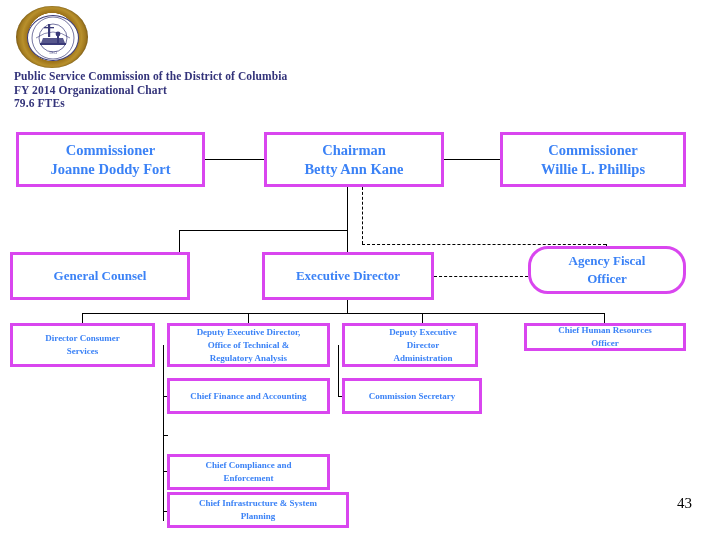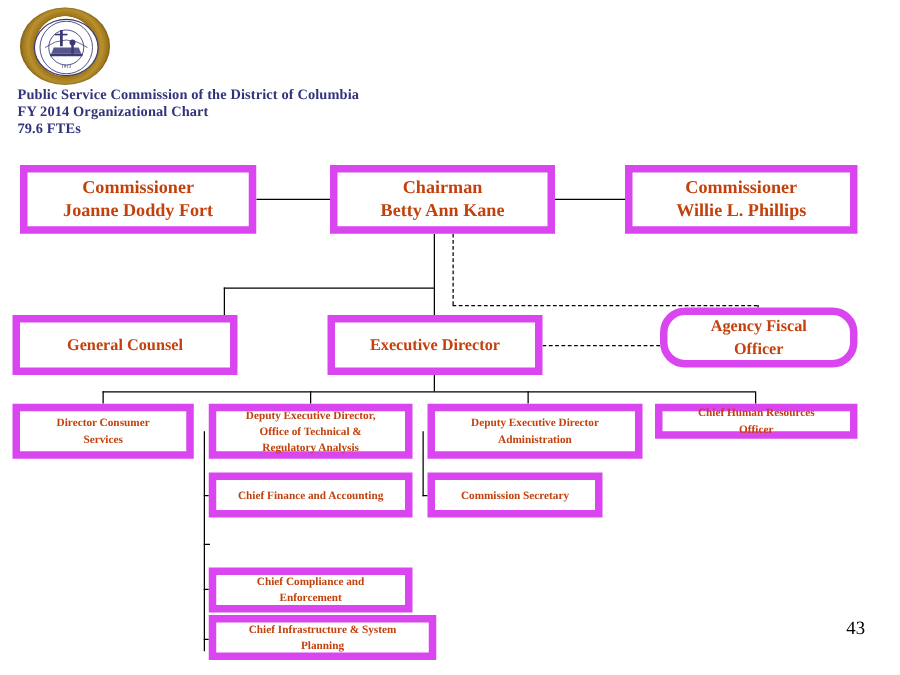--- a/index.html
+++ b/index.html
@@ -59,23 +59,23 @@
     font-size: 11.5px;
     line-height: 13.5px;
     letter-spacing: .1px;
     white-space: nowrap;
   }
 
   
   .box {
     position: absolute;
     box-sizing: border-box;
-    border: 6px solid #d946ef;
-    background: #ffffff;
-    color: #c2410c;
+    border: 3px solid #d946ef;
+    background: #ffffff;
+    color: #3b82f6;
     font-weight: bold;
     display: flex;
     align-items: center;
     justify-content: center;
     text-align: center;
     z-index: 3;
     padding: 2px 4px;
   }
   .box .lbl { display:block; width:100%; }
   .t-lg  { font-size: 14.5px; line-height: 19px; }
@@ -218,21 +218,21 @@
   </div>
 
   <div class="box t-sm" style="left:167px; top:323px; width:163px; height:44px;">
     <span class="lbl">
       <span>Deputy Executive Director,</span><br>
       <span>Office of Technical &amp;</span><br>
       <span>Regulatory Analysis</span>
     </span>
   </div>
 
-  <div class="box t-sm" style="left:342px; top:323px; width:172px; height:44px;">
+  <div class="box t-sm" style="left:342px; top:323px; width:136px; height:44px;padding-left:30px;">
     <span class="lbl">
       <span>Deputy Executive Director</span><br>
       <span>Administration</span>
     </span>
   </div>
 
   <div class="box t-sm" style="left:524px; top:323px; width:162px; height:28px;">
     <span class="lbl">
       <span>Chief Human Resources</span><br>
       <span>Officer</span>

